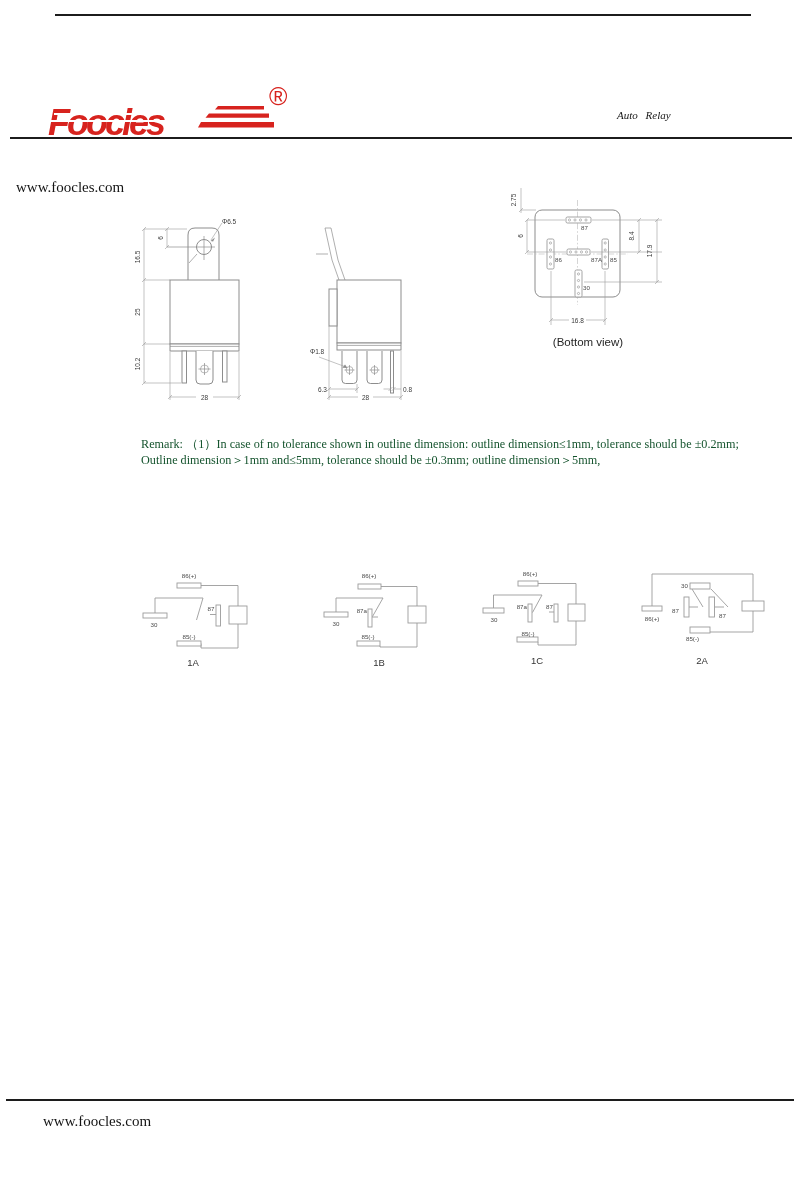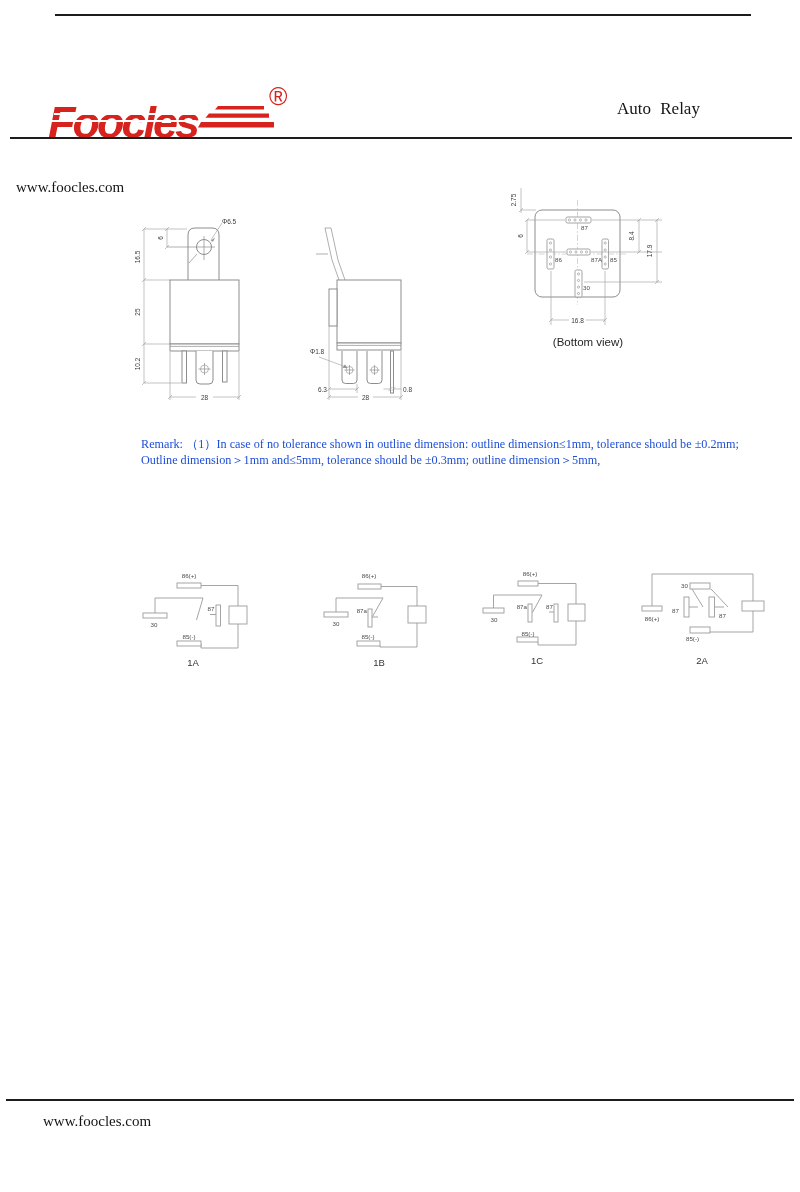--- a/index.html
+++ b/index.html
@@ -6,34 +6,34 @@
   .page { position:relative; width:800px; height:1192px; background:#fff; overflow:hidden;
           font-family:"Liberation Serif",serif; color:#151515; }
 
   .rule { position:absolute; background:#1c1c1c; }
   .rule-top    { left:55px;  top:14px;   width:696px; height:2.4px; }
   .rule-header { left:10px;  top:137px;  width:782px; height:2.2px; }
   .rule-footer { left:6px;   top:1099px; width:788px; height:2.4px; }
 
   .site-top    { position:absolute; left:16px; top:179px;  font-size:15px; }
   .site-bottom { position:absolute; left:43px; top:1113px; font-size:15px; }
-  .product-title { position:absolute; left:617px; top:99px; font-size:17px; word-spacing:5px; }
+  .product-title { position:absolute; left:617px; top:109px; font-size:11px; word-spacing:5px;font-style:italic; }
 
   
   .logo { position:absolute; left:48px; top:86px; width:260px; height:56px; }
   .logo-text { position:absolute; left:0; top:14px; font-family:"Liberation Sans",sans-serif;
-               font-style:italic; font-weight:bold; font-size:45px; line-height:46px;
+               font-style:italic; font-weight:bold; font-size:36px; line-height:46px;
                letter-spacing:-3px; color:#d7231e; }
   .logo-cut { position:absolute; height:2.2px; background:#fff; }
   .logo-reg { position:absolute; left:221px; top:-4px; font-family:"Liberation Sans",sans-serif;
               font-size:25px; font-style:normal; color:#d7231e; }
   .logo-swoosh { position:absolute; left:150px; top:18px; }
 
   .remark { position:absolute; left:141px; top:436px; width:560px;
-            font-size:12.2px; line-height:16.4px; color:#1d4ed8; }
+            font-size:12.2px; line-height:16.4px; color:#14532d; }
   .remark div { white-space:nowrap; }
 
   .drawing { position:absolute; }
   svg .part  { fill:#fff; stroke:#8d8d8d; stroke-width:1; }
   svg .thin  { stroke:#8d8d8d; stroke-width:0.7; fill:none; }
   svg .dim   { stroke:#9b9b9b; stroke-width:0.6; fill:none; }
   svg .cl    { stroke:#b8b8b8; stroke-width:0.6; stroke-dasharray:6 2 1.6 2; fill:none; }
   svg .wire  { stroke:#9b9b9b; stroke-width:0.9; fill:none; }
   svg .bar   { fill:#fff; stroke:#9b9b9b; stroke-width:0.9; }
   svg .riv   { fill:none; stroke:#8d8d8d; stroke-width:0.6; }

